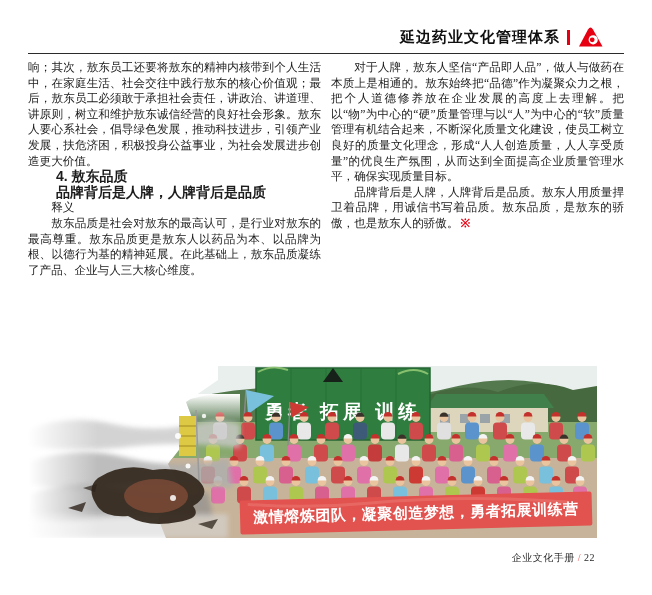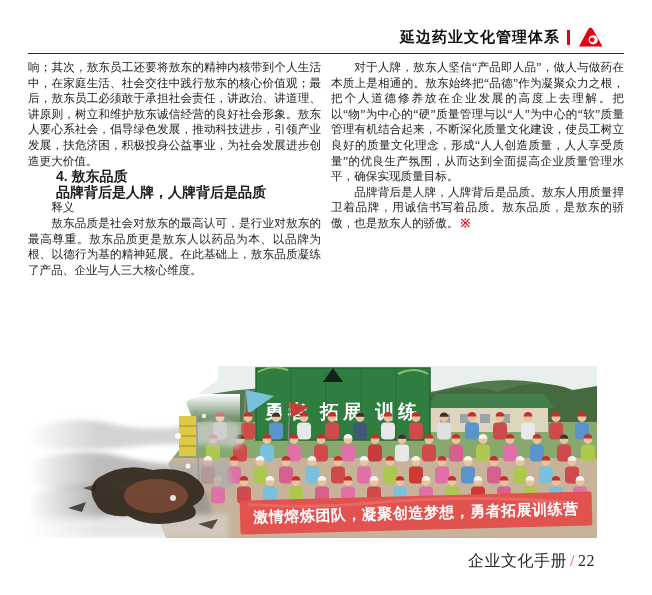--- a/index.html
+++ b/index.html
@@ -24,21 +24,21 @@
   .col{flex:1;min-width:0;}
   .col p{
     margin:0;font-size:11.6px;line-height:15.6px;text-align:justify;
     text-justify:inter-ideograph;color:#1c1c1c;
   }
   .col p.indent{text-indent:2em;}
   .col p.heading{font-weight:700;text-indent:2em;font-family:"Liberation Sans","DejaVu Sans",sans-serif;font-size:14px;}
   .endmark{color:#e60012;font-weight:700;margin-left:2px;}
   .photo{position:absolute;left:28px;top:366px;width:569px;height:172px;z-index:1;}
   .footer{
-    position:absolute;top:551px;right:57px;font-size:16px;color:#2a2a2a;
+    position:absolute;top:551px;right:57px;font-size:10px;color:#2a2a2a;
     letter-spacing:.5px;
   }
   .footer .sep{color:#e0514d;margin:0 3px;}
   svg text{font-family:"Liberation Sans","DejaVu Sans",sans-serif;}
 </style>
 </head>
 <body>
 
 <div class="header">
   <span class="header-title">延边药业文化管理体系</span>

